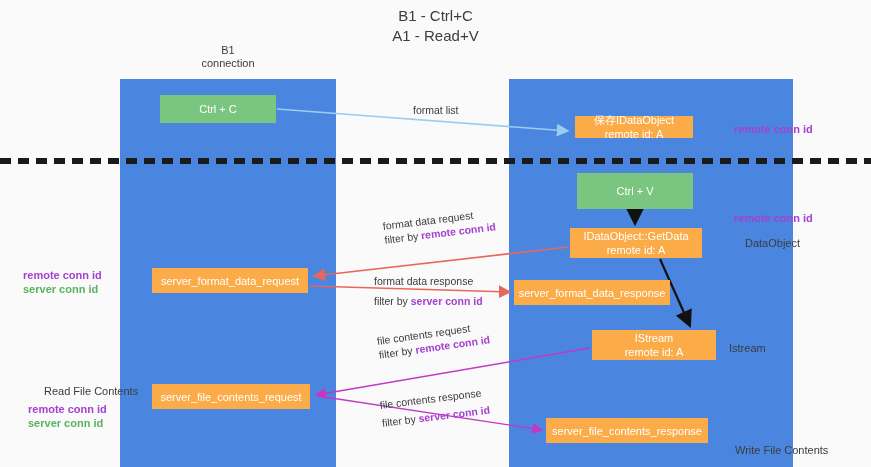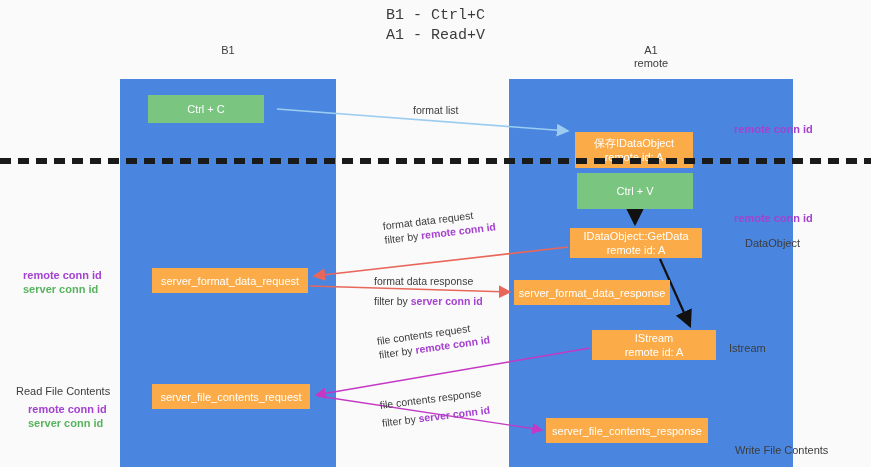--- a/index.html
+++ b/index.html
@@ -13,62 +13,62 @@
   #stage{position:absolute;left:0;top:0;width:871px;height:467px;}
 
   
   .panel{position:absolute;background:#4a86e0;}
   #panel-b1{left:120px;top:79px;width:216px;height:388px;}
   #panel-a1{left:509px;top:79px;width:284px;height:388px;}
 
   
   #diagram-title{
     position:absolute;left:0;top:6px;width:871px;
-    text-align:center;color:#3c3c3c;font-size:15px;line-height:20px;font-family:Liberation Mono, monospace;
+    text-align:center;color:#3c3c3c;font-size:15px;line-height:20px;
   }
   .col-header{
     position:absolute;text-align:center;color:#3c3c3c;
     font-size:11px;line-height:13px;
   }
   #header-b1{left:148px;top:44px;width:160px;}
   #header-a1{left:571px;top:44px;width:160px;}
 
   
   .node{
     position:absolute;box-sizing:border-box;
     display:flex;flex-direction:column;align-items:center;justify-content:center;
     color:#ffffff;font-size:11px;line-height:14px;text-align:center;
     z-index:6;
   }
   .node.green{background:#7ac57f;}
   .node.orange{background:#fbab48;}
 
-  #node-ctrlc{left:148px;top:95px;width:116px;height:28px;}
-  #node-save-idataobject{left:575px;top:132px;width:118px;height:36px;}
+  #node-ctrlc{left:160px;top:95px;width:116px;height:28px;}
+  #node-save-idataobject{left:575px;top:116px;width:118px;height:22px;}
   #node-ctrlv{left:577px;top:173px;width:116px;height:36px;}
   #node-getdata{left:570px;top:228px;width:132px;height:30px;}
   #node-sfdreq{left:152px;top:268px;width:156px;height:25px;}
   #node-sfdresp{left:514px;top:280px;width:156px;height:25px;}
   #node-istream{left:592px;top:330px;width:124px;height:30px;}
   #node-sfcreq{left:152px;top:384px;width:158px;height:25px;}
   #node-sfcresp{left:546px;top:418px;width:162px;height:25px;}
 
   
   .side-note{position:absolute;font-size:11px;line-height:14px;z-index:7;}
   .c-purple{color:#a541d0;font-weight:bold;}
   .c-green{color:#57b35d;font-weight:bold;}
   .c-dark{color:#3c3c3c;}
 
   #note-remote-1{left:734px;top:122px;}
   #note-remote-2{left:734px;top:211px;}
   #note-dataobject{left:729px;top:236px;padding-left:16px;}
   #note-istream-lbl{left:729px;top:341px;}
   #note-write-file{left:735px;top:424px;margin-top:19px;}
   #note-left-1{left:23px;top:268px;text-align:left;}
-  #note-read-file{left:16px;top:384px;}
+  #note-read-file{left:44px;top:384px;}
   #note-left-2{left:28px;top:402px;text-align:left;}
 
   
   .edge-label{
     position:absolute;font-size:10.5px;line-height:14px;
     color:#3c3c3c;white-space:nowrap;z-index:8;
   }
   #lbl-format-list{left:413px;top:103px;}
   #lbl-fmt-req{left:382px;top:219px;transform:rotate(-7deg);transform-origin:left top;}
   #lbl-fmt-resp{left:374px;top:274px;}
@@ -122,24 +122,21 @@
     <line x1="0" y1="161" x2="871" y2="161" stroke="#1a1a1a" stroke-width="6" stroke-dasharray="11 7"></line>
   </svg>
 
   <div id="diagram-title">
     <div>B1 - Ctrl+C</div>
     <div>A1 - Read+V</div>
   </div>
 
   <div class="col-header" id="header-b1">
     <div>B1</div>
-  </div>
-  <div class="col-header" id="header-a1">
-    <div>A1</div>
-    <div>remote</div>
+    <div>connection</div>
   </div>
 
   <div class="node green" id="node-ctrlc">
     <span>Ctrl + C</span>
   </div>
 
   <div class="node orange" id="node-save-idataobject">
     <span>保存IDataObject</span>
     <span>remote id: A</span>
   </div>

